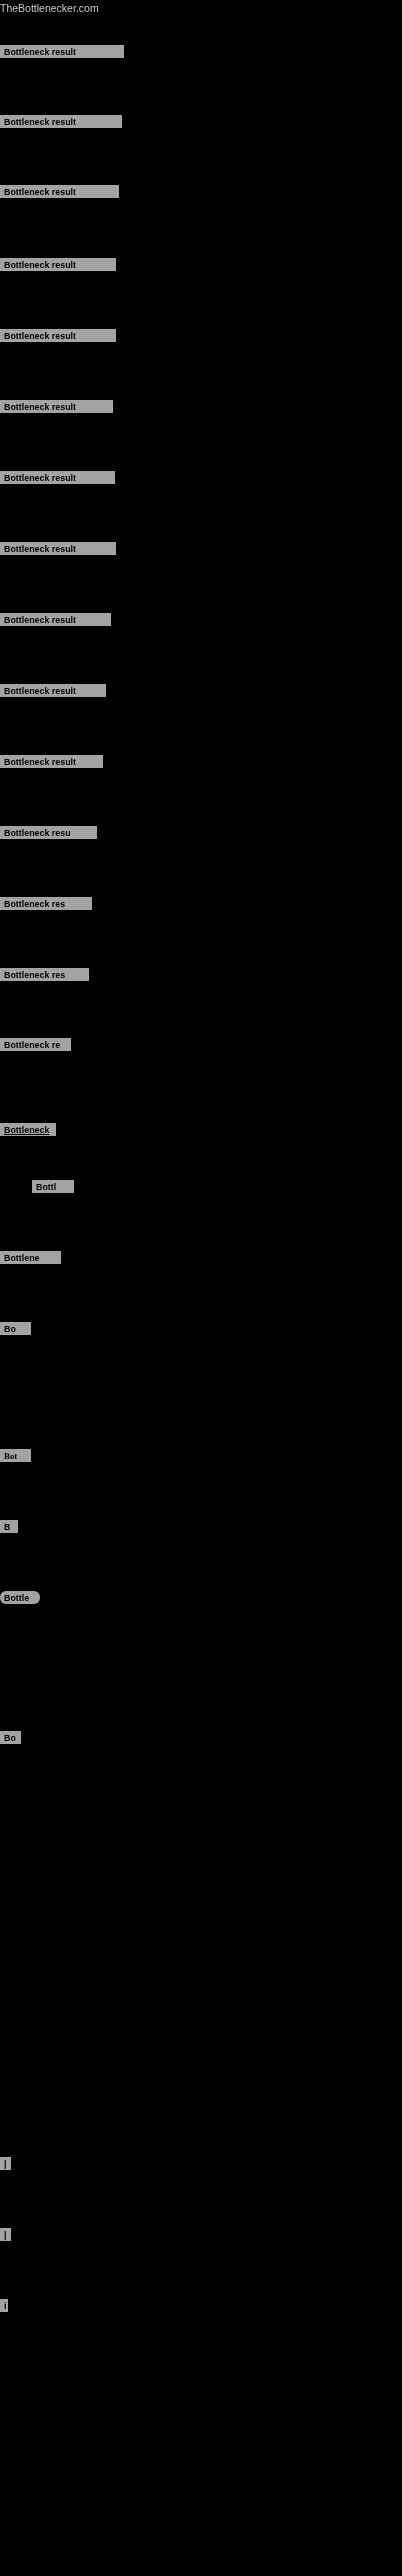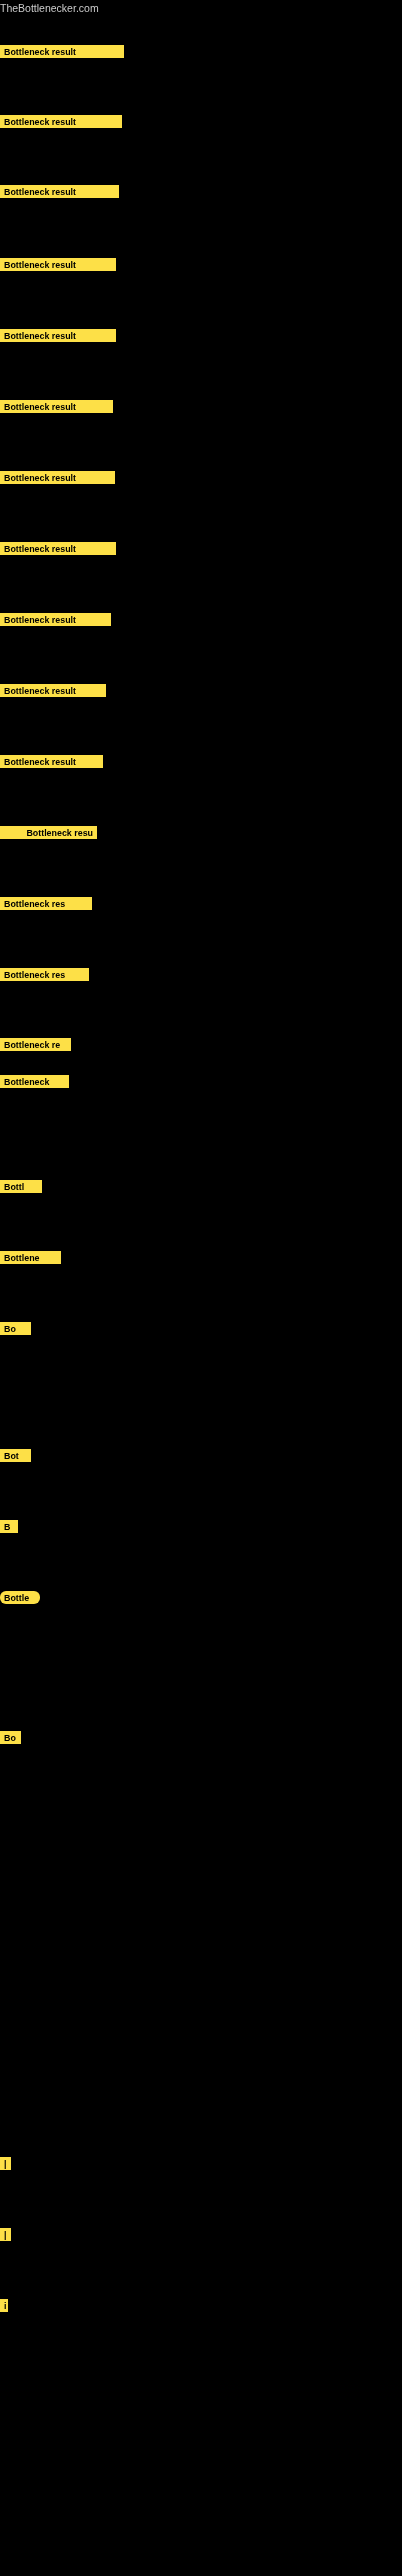--- a/index.html
+++ b/index.html
@@ -15,21 +15,21 @@
       position: relative;
     }
     .site-title {
       color: #ccc;
       font-size: 10.5px;
       text-align: center;
       padding: 3.2px 0;
       width: 100%;
     }
     .bottleneck-badge {
-      background-color: #fde047;
+      background-color: #a3a3a3;
       color: #000;
       font-size: 8.9px;
       font-weight: bold;
       padding: 1.6px 4px;
       display: inline-block;
       position: absolute;
       left: 0;
       white-space: nowrap;
       overflow: hidden;
     }
@@ -45,28 +45,28 @@
 <div class="bottleneck-badge" style="top: 115px; width: 122px; max-width: 122px;">Bottleneck result</div>
 <div class="bottleneck-badge" style="top: 185px; width: 119px; max-width: 119px;">Bottleneck result</div>
 <div class="bottleneck-badge" style="top: 258px; width: 116px; max-width: 116px;">Bottleneck result</div>
 <div class="bottleneck-badge" style="top: 329px; width: 116px; max-width: 116px;">Bottleneck result</div>
 <div class="bottleneck-badge" style="top: 400px; width: 113px; max-width: 113px;">Bottleneck result</div>
 <div class="bottleneck-badge" style="top: 471px; width: 115px; max-width: 115px;">Bottleneck result</div>
 <div class="bottleneck-badge" style="top: 542px; width: 116px; max-width: 116px;">Bottleneck result</div>
 <div class="bottleneck-badge" style="top: 613px; width: 111px; max-width: 111px;">Bottleneck result</div>
 <div class="bottleneck-badge" style="top: 684px; width: 106px; max-width: 106px;">Bottleneck result</div>
 <div class="bottleneck-badge" style="top: 755px; width: 103px; max-width: 103px;">Bottleneck result</div>
-<div class="bottleneck-badge" style="top: 826px; width: 98px; max-width: 97px; text-align: right;">Bottleneck resu</div>
+<div class="bottleneck-badge" style="top: 826px; width: 98px; max-width: 97px;">Bottleneck resu</div>
 <div class="bottleneck-badge" style="top: 897px; width: 92px; max-width: 92px;">Bottleneck res</div>
 <div class="bottleneck-badge" style="top: 968px; width: 89px; max-width: 89px;">Bottleneck res</div>
 <div class="bottleneck-badge" style="top: 1038px; width: 71px; max-width: 81px;">Bottleneck re</div>
-<div class="bottleneck-badge" style="top: 1075px; width: 69px; max-width: 69px;">Bottleneck</div>
-<div class="bottleneck-badge" style="top: 1180px; width: 42px; max-width: 42px;">Bottl</div>
+<div class="bottleneck-badge" style="top: 1123px; width: 56px; max-width: 69px; text-decoration: underline;">Bottleneck</div>
+<div class="bottleneck-badge" style="top: 1180px; width: 42px; max-width: 42px; margin-left: 32px;">Bottl</div>
 <div class="bottleneck-badge" style="top: 1251px; width: 67px; max-width: 61px;">Bottlene</div>
 <div class="bottleneck-badge" style="top: 1322px; width: 31px; max-width: 31px;">Bo</div>
-<div class="bottleneck-badge" style="top: 1449px; width: 31px; max-width: 31px;">Bot</div>
+<div class="bottleneck-badge" style="top: 1449px; width: 31px; max-width: 31px; font-family: Liberation Serif, serif;">Bot</div>
 <div class="bottleneck-badge" style="top: 1520px; width: 17.7px; max-width: 17.7px;">B</div>
 <div class="bottleneck-badge" style="top: 1591px; width: 40px; max-width: 40px; border-radius: 6px;">Bottle</div>
 <div class="bottleneck-badge" style="top: 1731px; width: 21px; max-width: 21px;">Bo</div>
 <div class="bottleneck-badge" style="top: 2157px; width: 11.3px; max-width: 11.3px;">|</div>
 <div class="bottleneck-badge" style="top: 2228px; width: 11.3px; max-width: 11.3px;">|</div>
 <div class="bottleneck-badge" style="top: 2299px; width: 8px; max-width: 8px;">i</div>
 
 
 </body></html>

